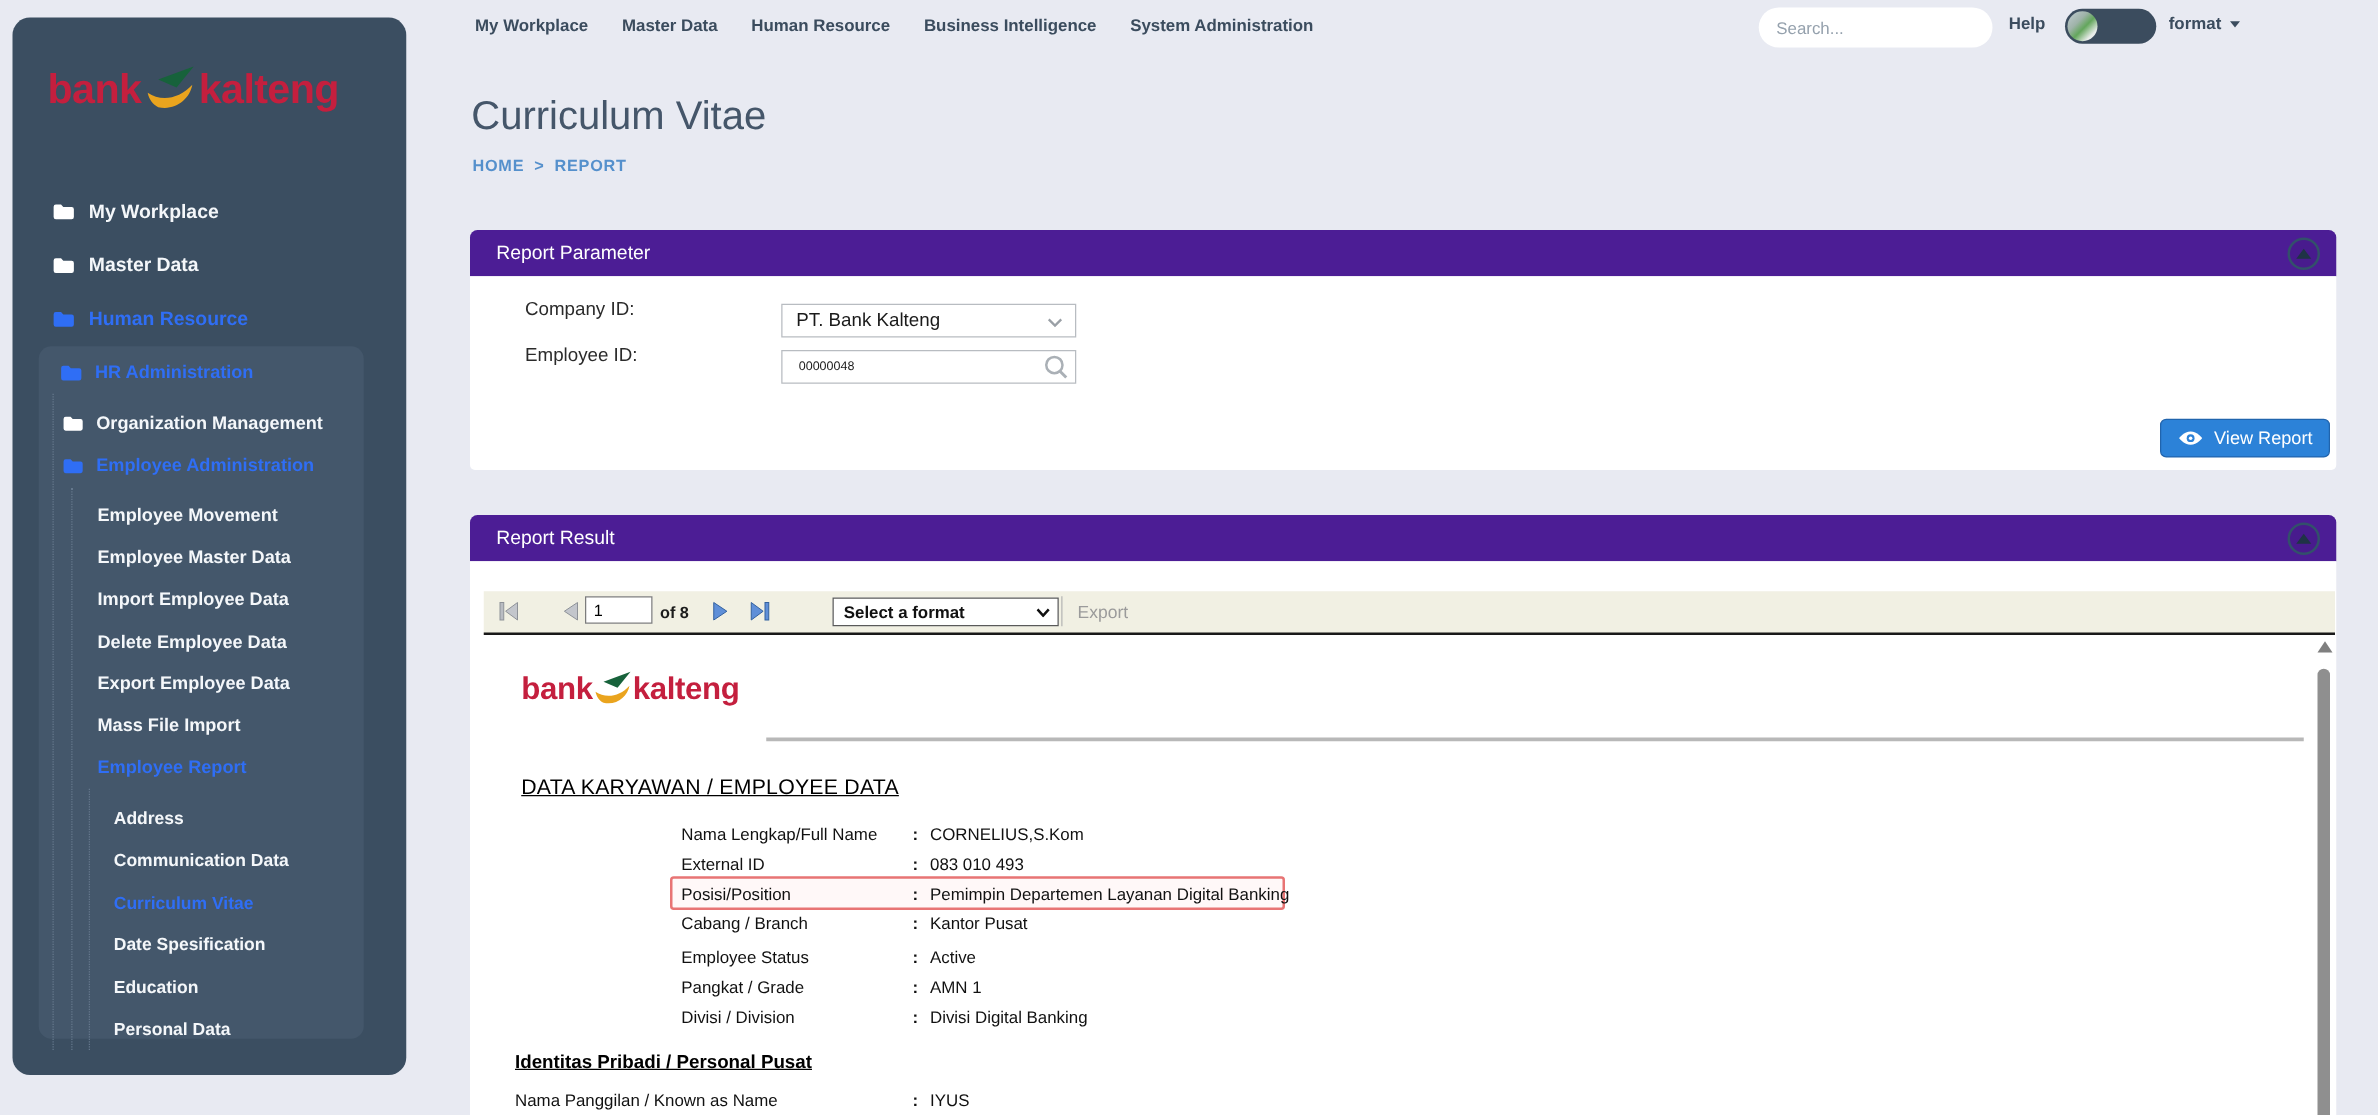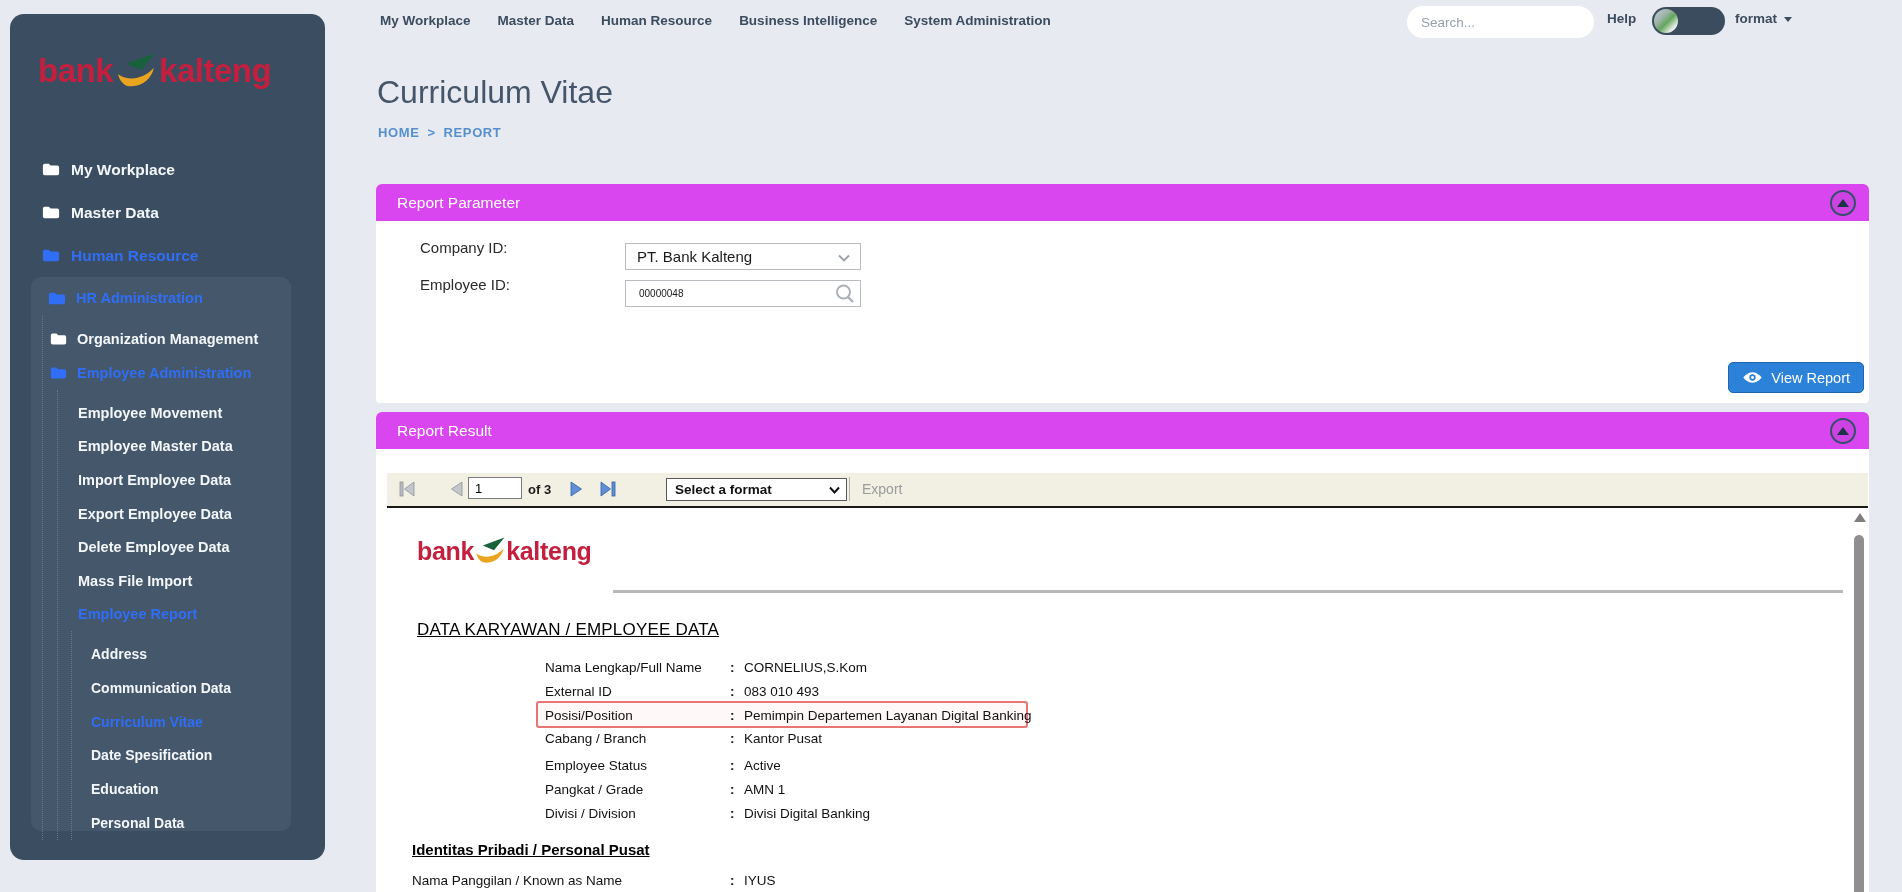--- a/index.html
+++ b/index.html
@@ -39,26 +39,26 @@
   .g1 > .sm-item .fold{width:17px;height:14px;}
 
   
   .page-title{position:absolute;left:377px;top:74px;font-size:32px;font-weight:400;color:#45566a;margin:0;}
   .breadcrumb{position:absolute;left:378px;top:125px;font-size:13px;font-weight:700;color:#5590cc;letter-spacing:0.6px;display:flex;gap:8px;}
   .breadcrumb .bc{cursor:pointer;}
 
   .panel{position:absolute;left:376px;width:1493px;}
   .p1{top:184px;}
   .p2{top:412px;}
-  .phead{height:37px;background:#d946ef;border-radius:6px 6px 0 0;display:flex;align-items:center;position:relative;}
+  .phead{height:37px;background:#4c1d95;border-radius:6px 6px 0 0;display:flex;align-items:center;position:relative;}
   .ptitle{color:#ffffff;font-size:15.5px;font-weight:500;padding-left:21px;}
   .collapse-btn{position:absolute;right:13px;top:5.5px;width:26px;height:26px;border:2px solid #33506b;border-radius:50%;box-sizing:border-box;display:flex;align-items:center;justify-content:center;cursor:pointer;background:rgba(0,0,0,0.05);}
   .collapse-btn .tri{width:0;height:0;border-left:6px solid transparent;border-right:6px solid transparent;border-bottom:8px solid #1f3346;}
 
-  .p1-body{position:relative;height:182px;background:#ffffff;border-radius:0 0 4px 4px;}
+  .p1-body{position:relative;height:155px;background:#ffffff;border-radius:0 0 4px 4px;}
   .flabel{position:absolute;left:44px;font-size:15px;color:#2b2b2b;}
   .fake-select,.fake-input{position:absolute;left:249px;width:236px;height:27px;border:1px solid #b8bcc1;background:#fff;display:flex;align-items:center;box-sizing:border-box;font-size:15px;color:#1a1a1a;padding-left:11px;cursor:pointer;}
   .fake-select .sel-caret{position:absolute;right:10px;top:10px;}
   .fake-input input{border:none;outline:none;font-size:10px;color:#1a1a1a;width:180px;font-family:"Liberation Sans",sans-serif;}
   .mag{position:absolute;right:4px;top:2px;}
   .view-report{position:absolute;right:5px;bottom:10px;height:31px;padding:0 13px;background:#2c82d8;border:1px solid #2064ad;border-radius:5px;color:#fff;font-size:14.5px;font-weight:500;display:flex;align-items:center;gap:8px;cursor:pointer;font-family:"Liberation Sans",sans-serif;}
 
   .p2-body{position:relative;height:443px;background:#ffffff;overflow:hidden;}
   .toolbar{position:absolute;left:11px;top:24px;width:1481px;height:33px;background:#f1f0e3;border-bottom:2px solid #191919;box-sizing:content-box;}
   .tb-ico{position:absolute;top:8px;cursor:pointer;}
@@ -182,24 +182,24 @@
           <div class="sm-item">
               <span>Employee Movement</span>
             </div>
           <div class="sm-item">
               <span>Employee Master Data</span>
             </div>
           <div class="sm-item">
               <span>Import Employee Data</span>
             </div>
           <div class="sm-item">
+              <span>Delete Employee Data</span>
+            </div>
+          <div class="sm-item">
               <span>Export Employee Data</span>
-            </div>
-          <div class="sm-item">
-              <span>Delete Employee Data</span>
             </div>
           <div class="sm-item">
               <span>Mass File Import</span>
             </div>
           <div class="sm-item blue">
               <span>Employee Report</span>
             </div>
           <div class="g3">
             <div class="sm-item">
                 <span>Address</span>
@@ -277,21 +277,21 @@
 
       <div class="toolbar">
         <svg class="tb-ico" style="left:12px" width="16" height="16" viewBox="0 0 16 16">
           <rect x="1" y="1" width="3" height="14" fill="#b9bcc2" stroke="#8e9298" stroke-width="0.8"></rect>
           <polygon points="15,1 5.5,8 15,15" fill="#c3c6cc" stroke="#8e9298" stroke-width="0.8"></polygon>
         </svg>
         <svg class="tb-ico" style="left:63px" width="13" height="16" viewBox="0 0 13 16">
           <polygon points="12,1 1.5,8 12,15" fill="#c3c6cc" stroke="#8e9298" stroke-width="0.8"></polygon>
         </svg>
         <input class="pg-input" value="1" style="">
-        <span class="of-label">of 3</span>
+        <span class="of-label">of 8</span>
         <svg class="tb-ico" style="left:183px" width="13" height="16" viewBox="0 0 13 16">
           <polygon points="1,1 11.5,8 1,15" fill="#5f8fd8" stroke="#33619f" stroke-width="0.8"></polygon>
         </svg>
         <svg class="tb-ico" style="left:213px" width="16" height="16" viewBox="0 0 16 16">
           <polygon points="1,1 10.5,8 1,15" fill="#5f8fd8" stroke="#33619f" stroke-width="0.8"></polygon>
           <rect x="12" y="1" width="3" height="14" fill="#5f8fd8" stroke="#33619f" stroke-width="0.8"></rect>
         </svg>
         <div class="fmt-select">
           <span>Select a format</span>
           <svg width="11" height="8" viewBox="0 0 11 8">

